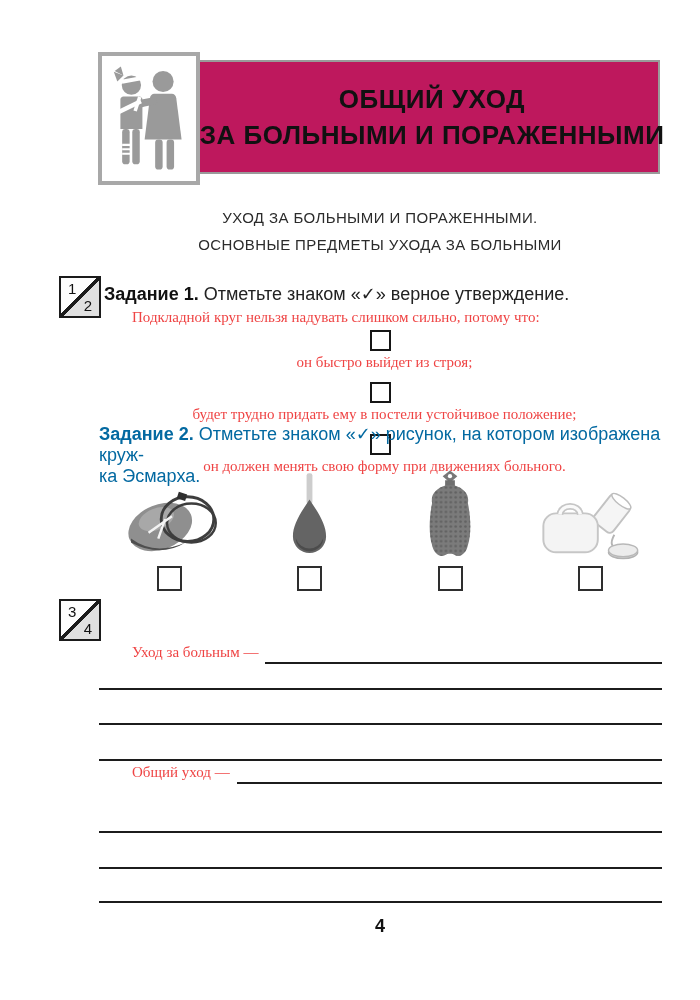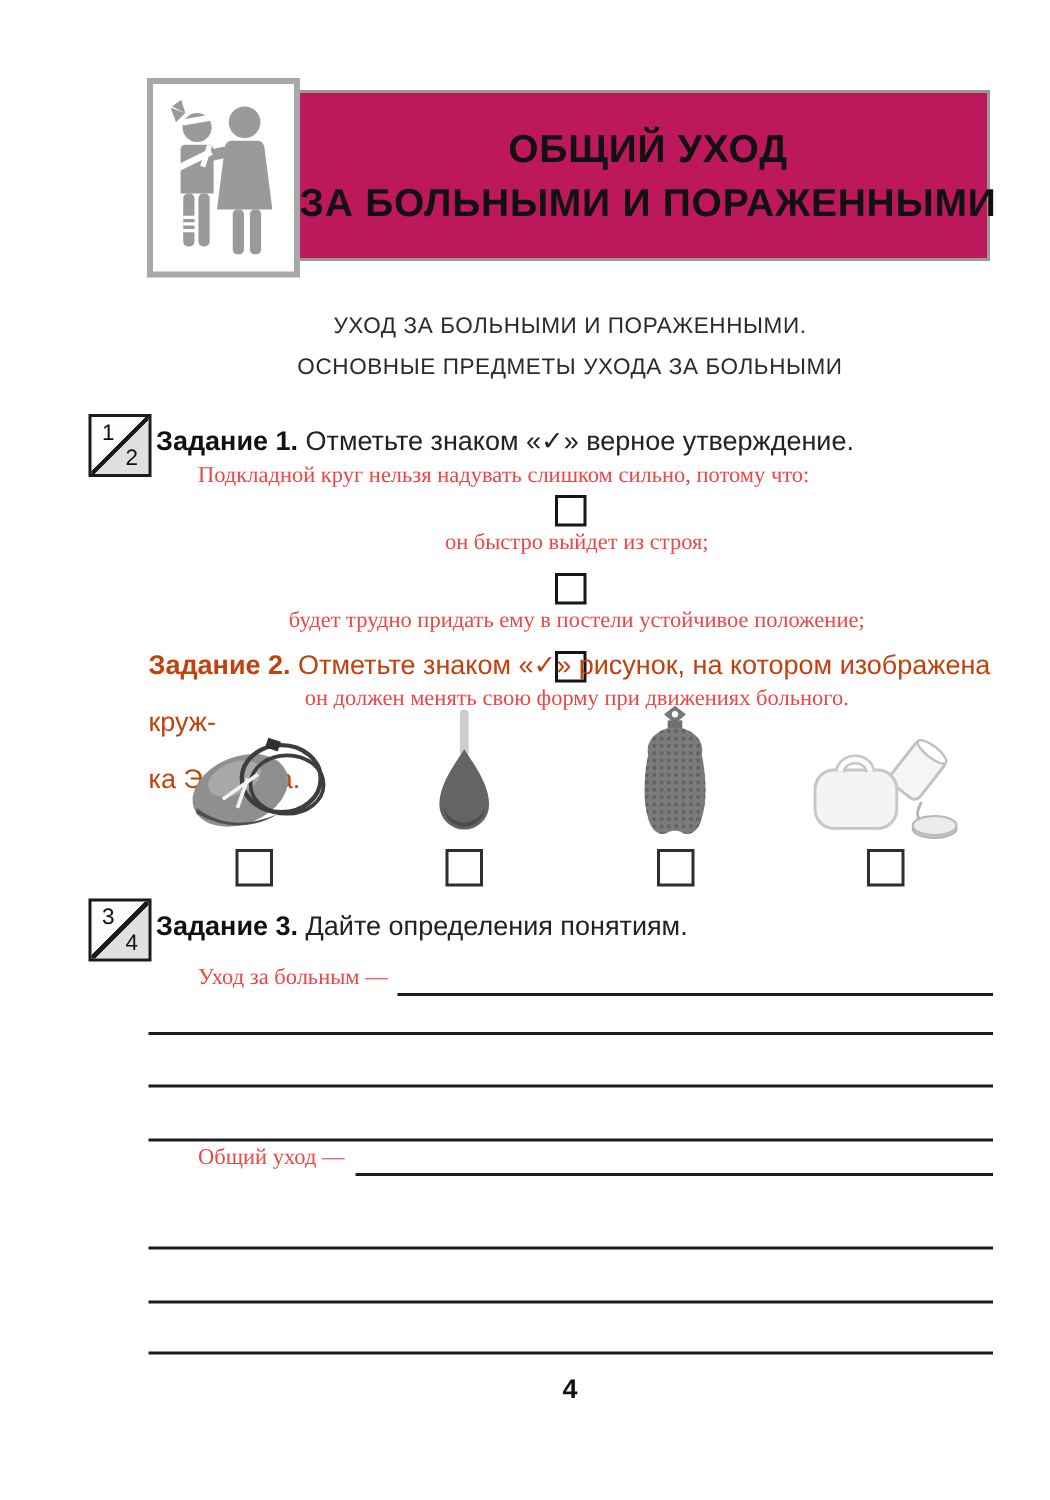--- a/index.html
+++ b/index.html
@@ -36,21 +36,21 @@
 
   .lead{position:absolute;left:132px;top:309px;}
 
   
   .options{position:absolute;left:99px;top:330px;width:563px;}
   .opt{display:flex;align-items:center;margin-bottom:9px;flex-direction:column;}
   .cb1{width:21px;height:21px;border:2px solid #161616;box-sizing:border-box;background:#fff;flex:0 0 auto;}
   .opt .serif{margin-left:8px;line-height:22px;}
 
   
-  .t2-head{position:absolute;left:99px;top:424px;width:562px;font-size:18px;line-height:38px;color:#c2410c;}
+  .t2-head{position:absolute;left:99px;top:424px;width:562px;font-size:18px;line-height:21px;color:#0369a1;}
   .items-row{position:absolute;left:99px;top:462px;width:562px;height:100px;display:flex;}
   .items-row .cell{flex:1;display:flex;align-items:flex-end;justify-content:center;}
   .cb-row{position:absolute;left:99px;top:566px;width:562px;display:flex;}
   .cb-row .cell{flex:1;display:flex;justify-content:center;}
   .cb2{width:25px;height:25px;border:2.5px solid #2e2e2e;box-sizing:border-box;background:#fff;}
 
   
   .term-row{position:absolute;left:132px;width:530px;display:flex;align-items:flex-start;}
   .term-row .serif{white-space:nowrap;line-height:24px;}
   .term-row .fill-line{flex:1;border-bottom:2px solid #1c1c1c;height:22px;margin-left:7px;}
@@ -188,24 +188,20 @@
       </div>
     <div class="cell">
         <span class="cb2"></span>
       </div>
   </div>
 
   <div class="marker" style="left:59px;top:599px;">
     <span class="m-top">3</span>
     <span class="m-bot">4</span>
   </div>
-  <div class="task-head" style="top:604px;">
-    <b>Задание 3.</b>
-    <span>Дайте определения понятиям.</span>
-  </div>
 
   <div class="term-row" style="top:640px;">
     <span class="serif">Уход за больным —</span>
     <span class="fill-line"></span>
   </div>
   <div class="wline" style="top:688px;"></div>
   <div class="wline" style="top:723px;"></div>
   <div class="wline" style="top:759px;"></div>
 
   <div class="term-row" style="top:760px;">

